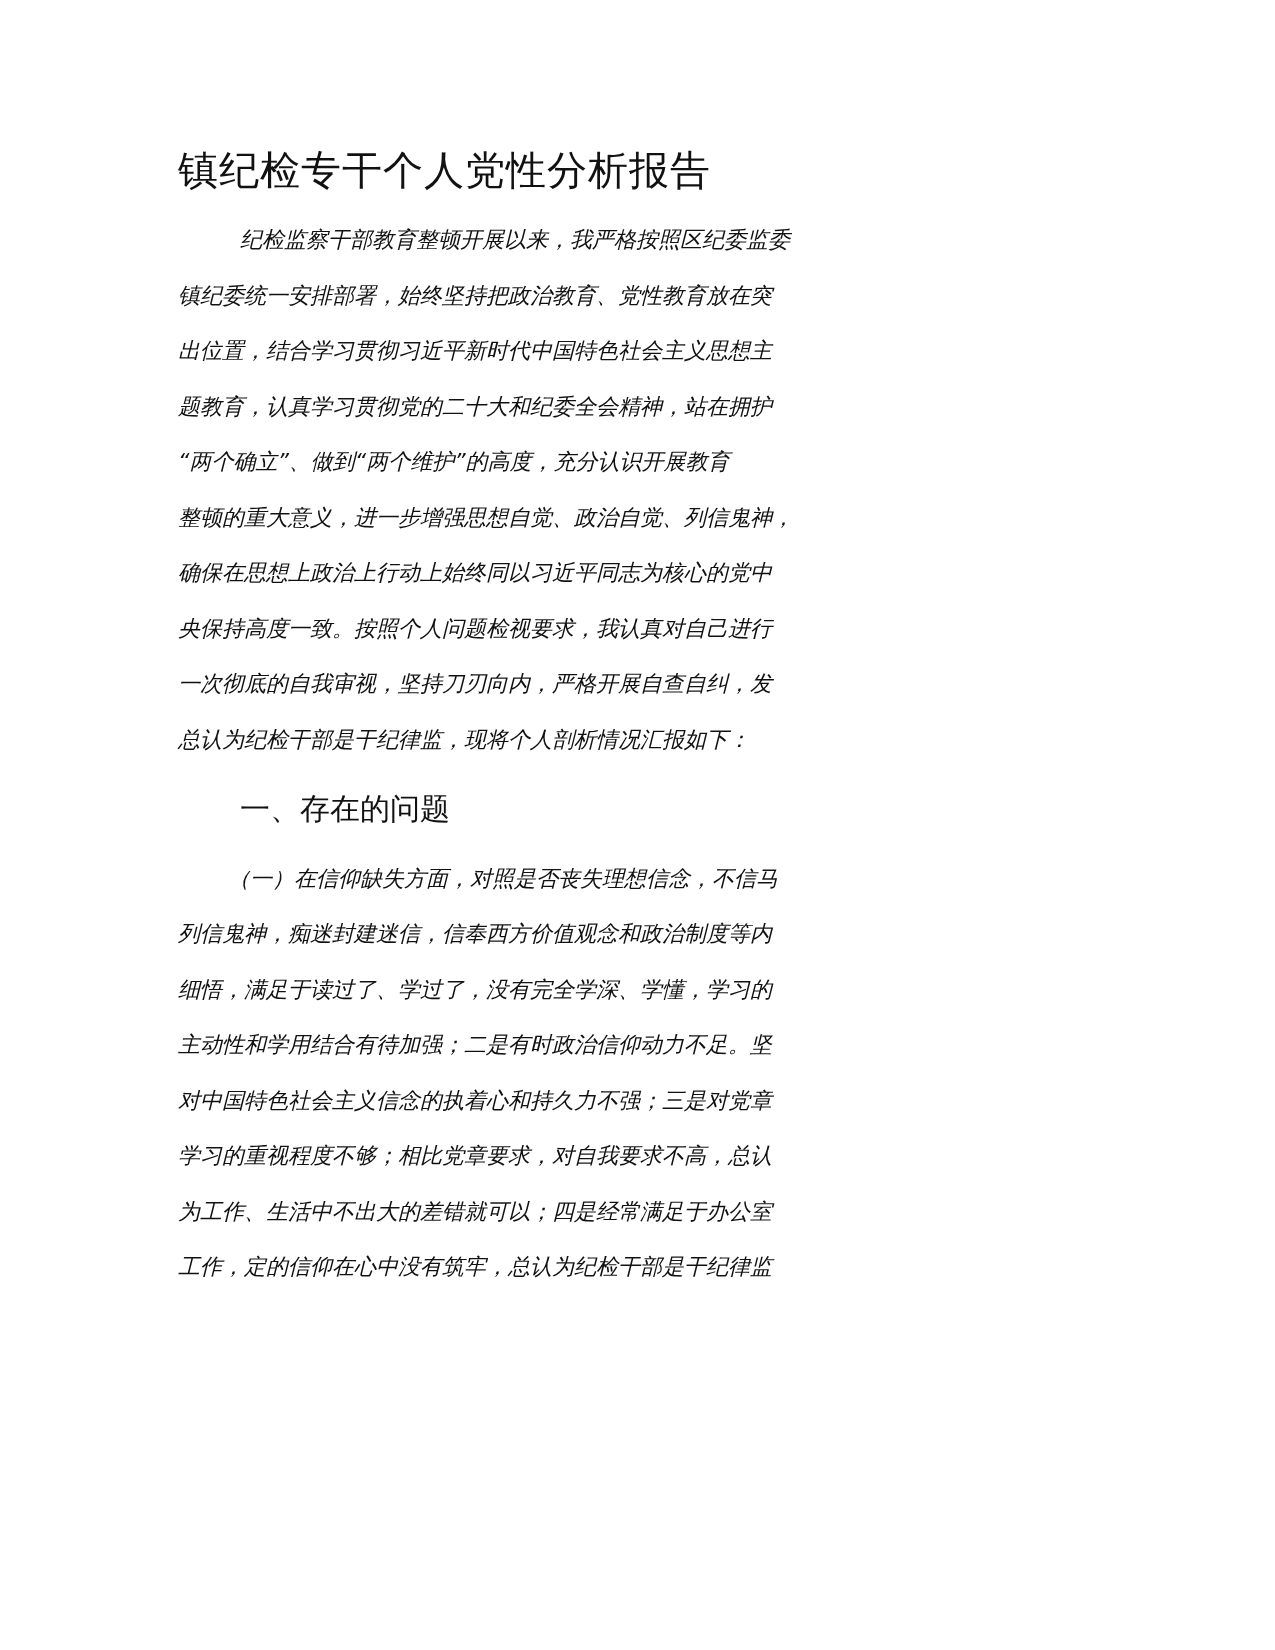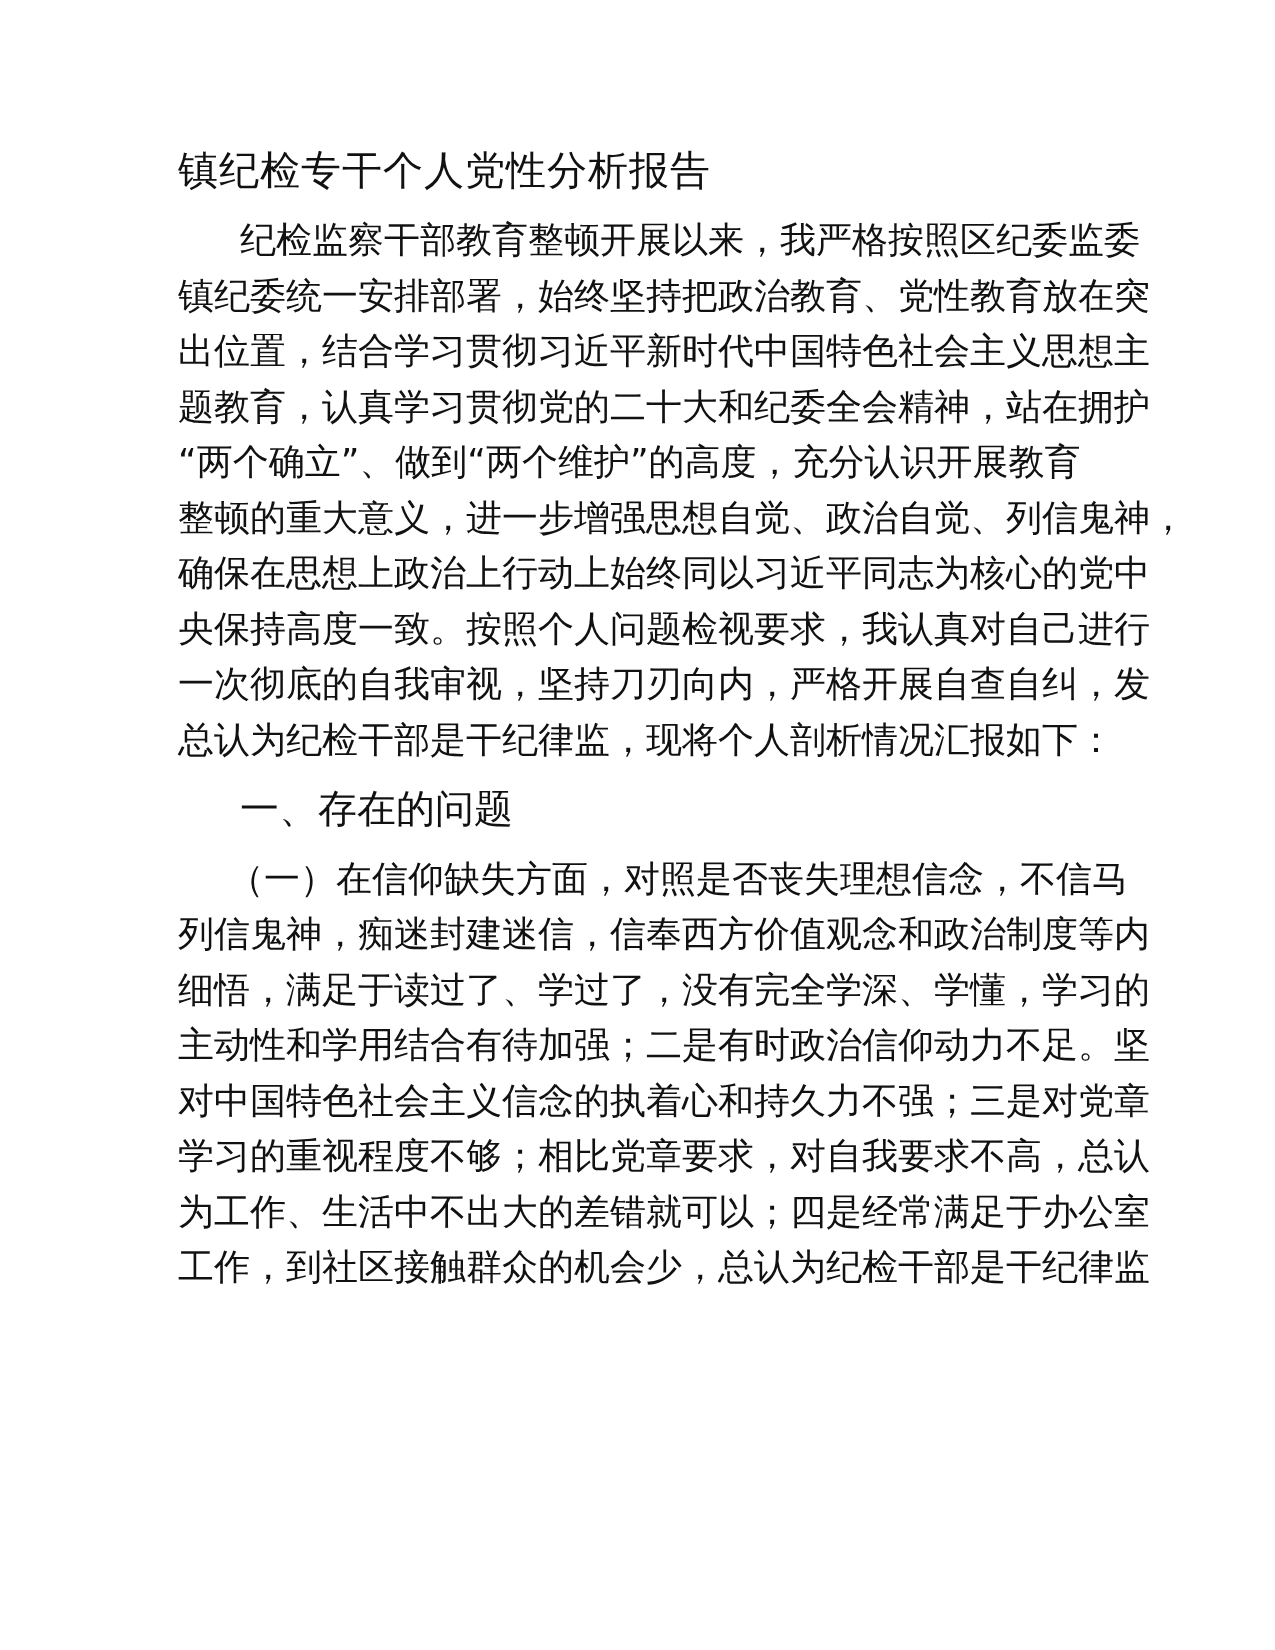--- a/index.html
+++ b/index.html
@@ -24,29 +24,30 @@
     .title {
       text-align: left;
       font-size: 40px;
       line-height: 60px;
       height: 60px;
       margin: 0 0 12px 0;
       font-weight: normal;
       letter-spacing: 1px;
     }
     .para {
-      font-size: 36px;
+      font-size: 22px;
       line-height: 55.5px;
       margin: 0;
       text-align: justify;
       text-align-last: left;
       word-break: break-all;
+      font-style: italic;
     }
     .heading {
-      font-size: 39px;
+      font-size: 30px;
       line-height: 55.5px;
       margin: 14px 0 14px 0;
       text-indent: 62px;
     }
     .line {
       display: block;
       white-space: nowrap;
     }
   </style>
 </head>
@@ -71,15 +72,15 @@
   <div class="heading">一、存在的问题</div>
 
   <div class="para">
     <span class="line" style="padding-left:50px">（一）在信仰缺失方面，对照是否丧失理想信念，不信马</span>
     <span class="line">列信鬼神，痴迷封建迷信，信奉西方价值观念和政治制度等内</span>
     <span class="line">细悟，满足于读过了、学过了，没有完全学深、学懂，学习的</span>
     <span class="line">主动性和学用结合有待加强；二是有时政治信仰动力不足。坚</span>
     <span class="line">对中国特色社会主义信念的执着心和持久力不强；三是对党章</span>
     <span class="line">学习的重视程度不够；相比党章要求，对自我要求不高，总认</span>
     <span class="line">为工作、生活中不出大的差错就可以；四是经常满足于办公室</span>
-    <span class="line">工作，到社区接触群众的机会少，总认为纪检干部是干纪律监</span>
+    <span class="line">工作，定的信仰在心中没有筑牢，总认为纪检干部是干纪律监</span>
   </div>
 </div>
 
 </body></html>

